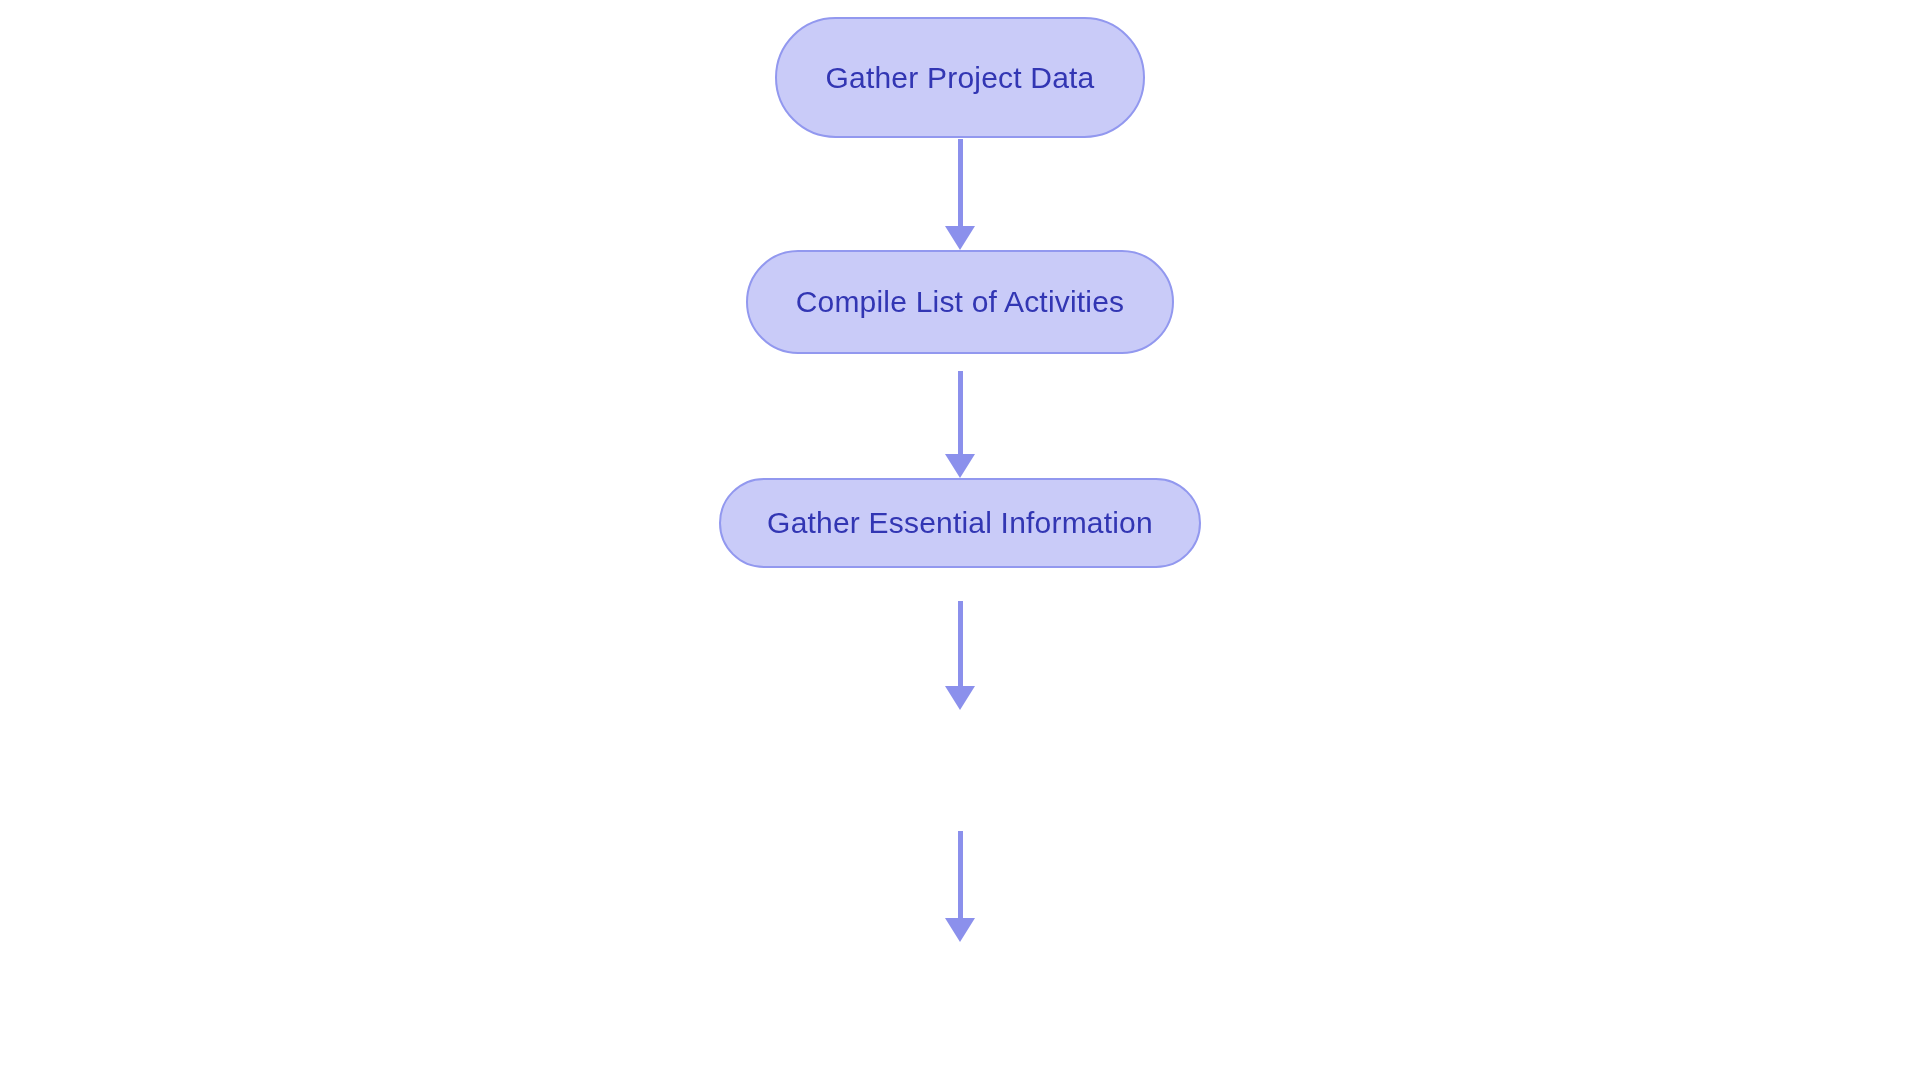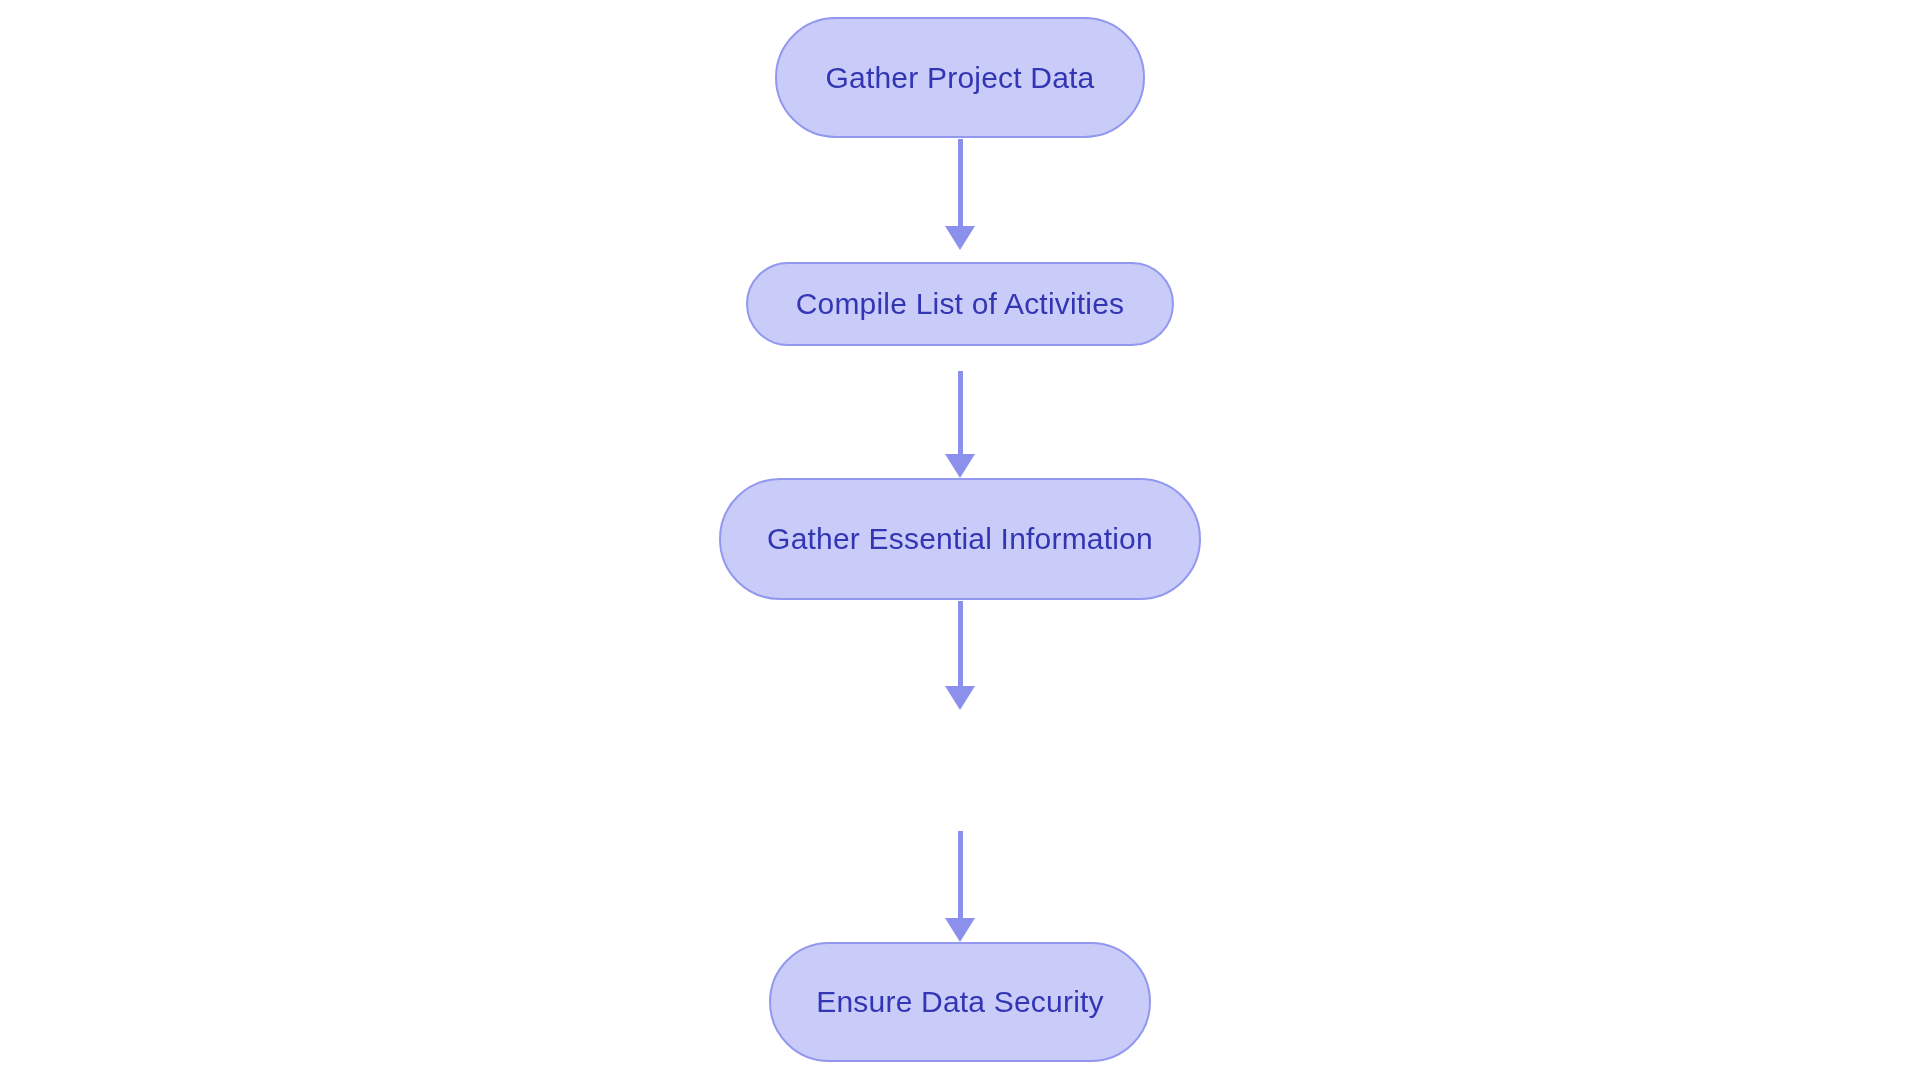--- a/index.html
+++ b/index.html
@@ -30,22 +30,22 @@
     border: 2px solid var(--node-border);
     border-radius: 62px;
     color: var(--node-text);
     font-size: 30px;
     font-weight: 500;
     letter-spacing: 0.2px;
     white-space: nowrap;
     text-align: center;
   }
   .node-1 { left: 775px; top: 17px;  width: 370px; height: 121px; }
-  .node-2 { left: 746px; top: 262px; width: 428px; height: 84px; }
-  .node-3 { left: 719px; top: 478px; width: 482px; height: 122px; }
+  .node-2 { left: 746px; top: 250px; width: 428px; height: 104px; }
+  .node-3 { left: 719px; top: 478px; width: 482px; height: 90px; }
   .node-4 { left: 718px; top: 710px; width: 484px; height: 120px; }
   .node-5 { left: 769px; top: 942px; width: 382px; height: 120px; }
 
   .arrow {
     position: absolute;
     left: 945px;           
     width: 30px;
     display: flex;
     flex-direction: column;
     align-items: center;
@@ -98,17 +98,14 @@
     <div class="arrow-stem"></div>
     <div class="arrow-head"></div>
   </div>
 
 
   <div class="arrow arrow-4">
     <div class="arrow-stem"></div>
     <div class="arrow-head"></div>
   </div>
 
-  <div class="flow-node node-5">
-    <span>Ensure Data Security</span>
-  </div>
 
 </div>
 
 </body></html>

